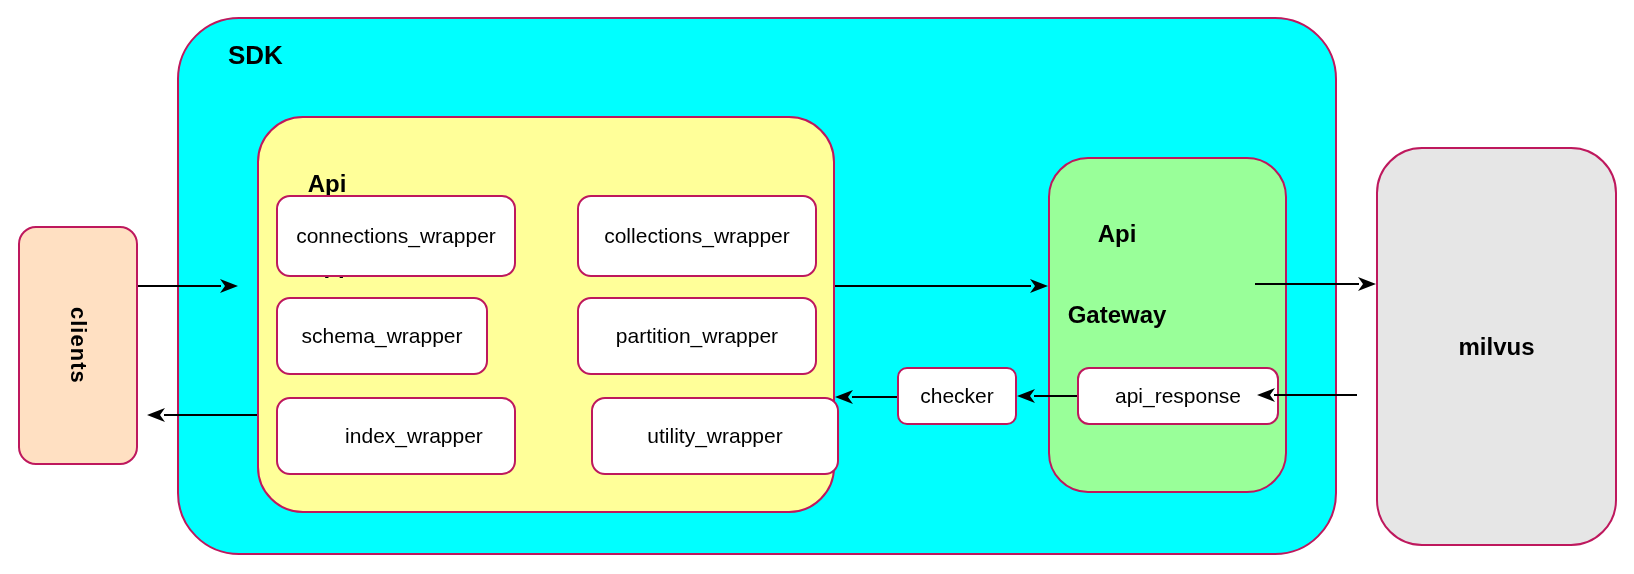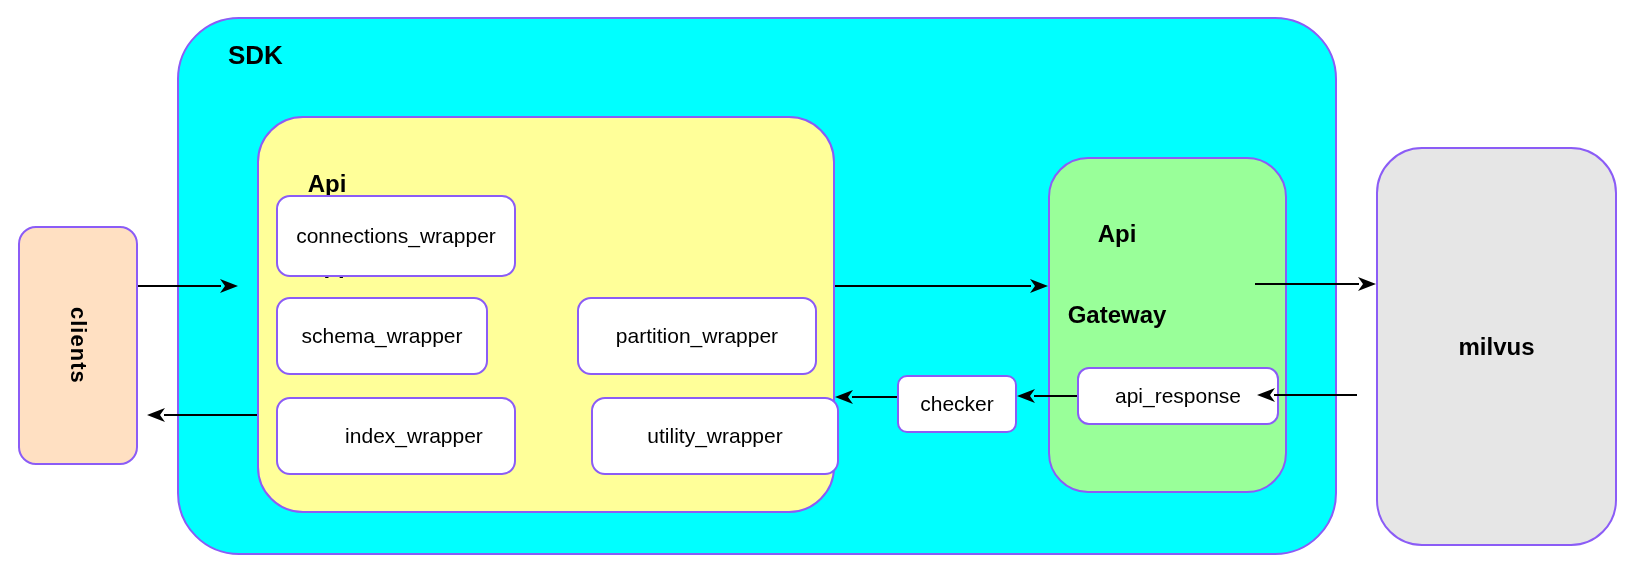--- a/index.html
+++ b/index.html
@@ -6,21 +6,21 @@
   .canvas{
     position:relative;
     width:1634px;height:574px;
     background:#ffffff;
     font-family:"Liberation Sans", sans-serif;
     overflow:hidden;
   }
   .node{
     position:absolute;
     box-sizing:border-box;
-    border:2px solid #8b5cf6;
+    border:2px solid #be185d;
     background:#ffffff;
   }
   .container-label{
     position:absolute;
     font-weight:bold;
     color:#000000;
     white-space:pre;
   }
   .two-line{
     text-align:center;
@@ -83,34 +83,35 @@
   <div class="node sdk" style="background-color: rgb(0, 255, 255);"></div>
   <div class="container-label sdk-label">SDK</div>
 
   <div class="node wrapper" style="background-color: rgb(255, 255, 153);"></div>
   <div class="container-label two-line wrapper-label">
     <div>Api</div>
     <div>Wrapper</div>
   </div>
 
   <div class="node leaf b-connections" style="background-color: rgb(255, 255, 255);">connections_wrapper</div>
+  <div class="node leaf b-collections" style="background-color: rgb(255, 255, 255);">collections_wrapper</div>
   <div class="node leaf b-schema" style="background-color: rgb(255, 255, 255);">schema_wrapper</div>
   <div class="node leaf b-partition" style="background-color: rgb(255, 255, 255);">partition_wrapper</div>
   <div class="node leaf b-index" style="background-color: rgb(255, 255, 255);">index_wrapper</div>
   <div class="node leaf b-utility" style="background-color: rgb(255, 255, 255);">utility_wrapper</div>
 
   <div class="node gateway" style="background-color: rgb(153, 255, 153);"></div>
   <div class="container-label two-line gateway-label">
     <div>Api</div>
     <div>Gateway</div>
   </div>
 
   <div class="node leaf b-response" style="background-color: rgb(255, 255, 255);">api_response</div>
 
-  <div class="node leaf b-checker" style="background-color: rgb(255, 255, 255); margin-top: 8px;">checker</div>
+  <div class="node leaf b-checker" style="background-color: rgb(255, 255, 255);">checker</div>
 
   <div class="node clients" style="background-color: rgb(255, 224, 194);">
     <span class="vtext">clients</span>
   </div>
 
   <div class="node milvus" style="background-color: rgb(230, 230, 230);">
     <span>milvus</span>
   </div>
 
   <svg class="arrows" viewBox="0 0 1634 574" xmlns="http://www.w3.org/2000/svg">

